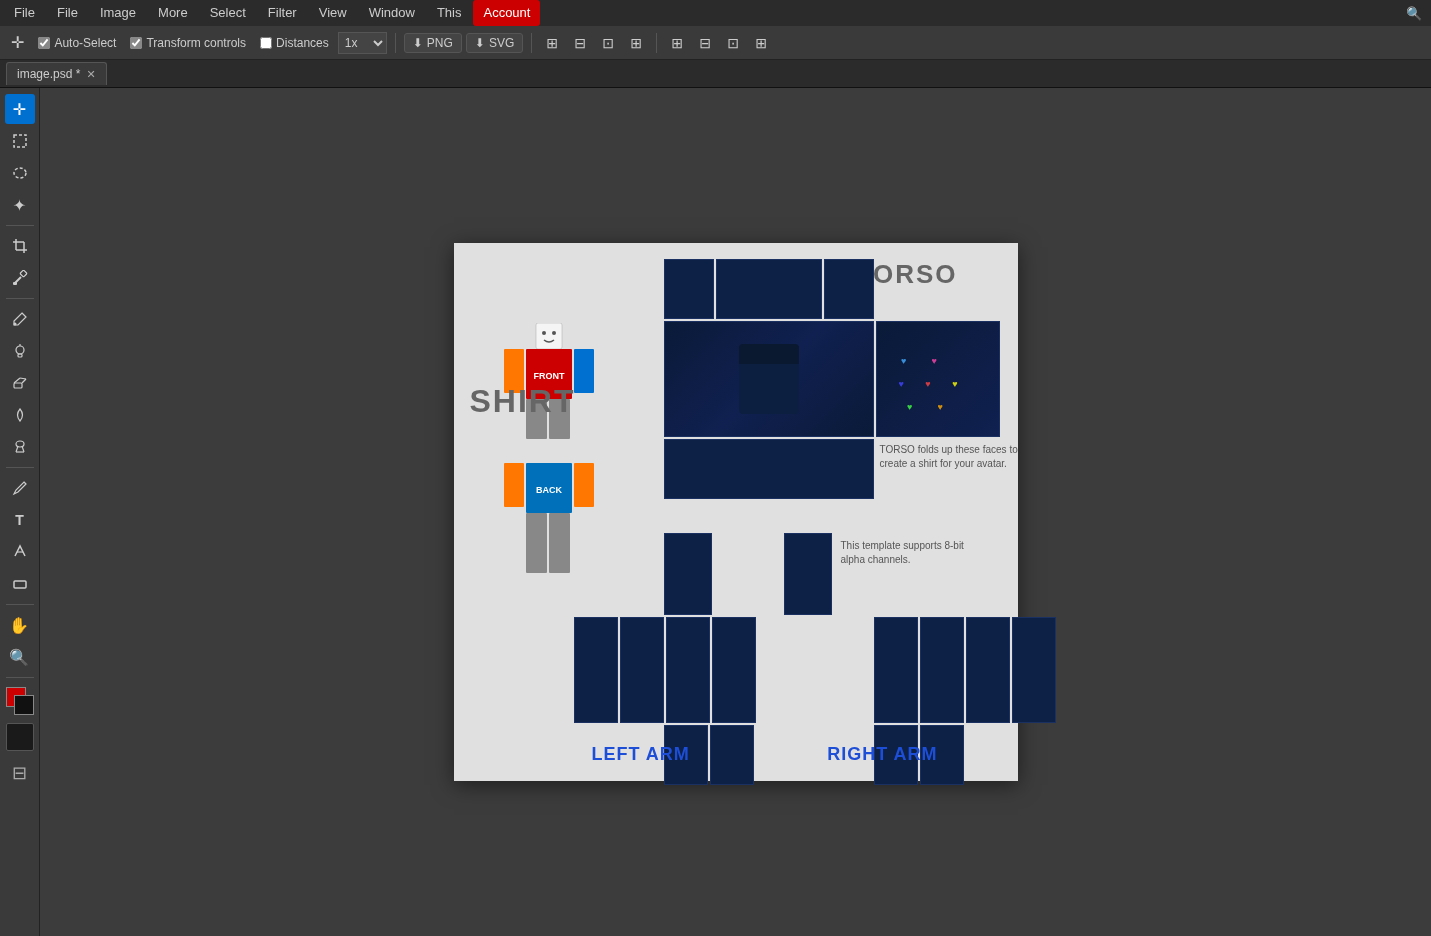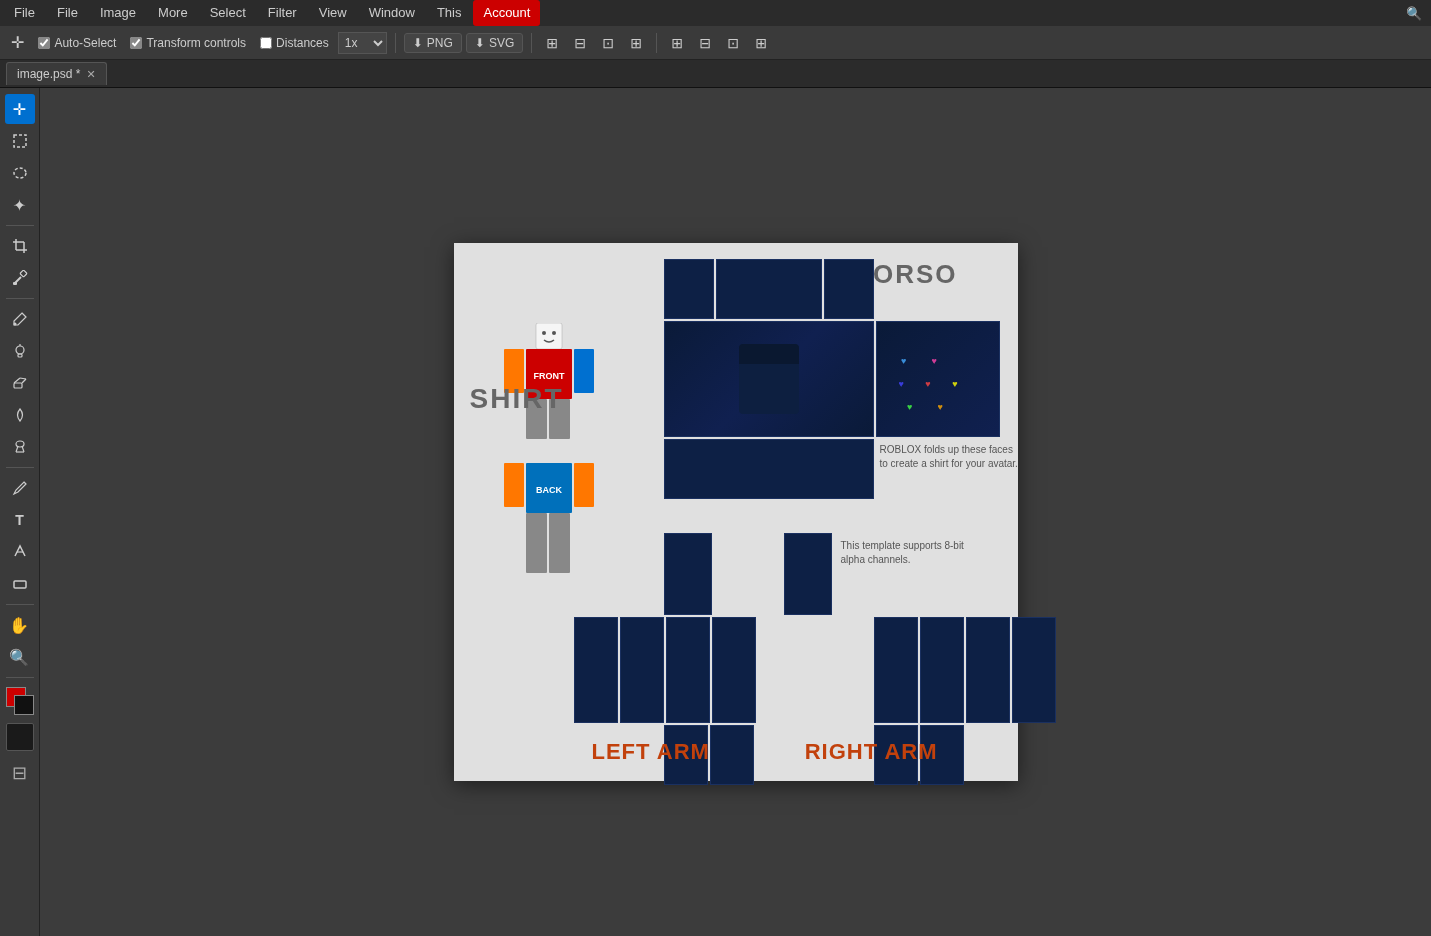--- a/index.html
+++ b/index.html
@@ -234,21 +234,21 @@
     .logo-subtext {
       font-size: 10px;
       color: #555;
       letter-spacing: 3px;
     }
 
     
     .shirt-label {
       position: absolute;
       top: 140px; left: 16px;
-      font-size: 28px;
+      font-size: 32px;
       font-weight: bold;
       color: #666;
       letter-spacing: 2px;
     }
 
     
     .torso-label {
       position: absolute;
       top: 16px; right: 60px;
       font-size: 26px;
@@ -260,23 +260,23 @@
     
     .info-text {
       position: absolute;
       font-size: 10px;
       color: #555;
       line-height: 1.4;
     }
 
     
     .arm-label {
-      font-size: 22px;
+      font-size: 18px;
       font-weight: bold;
-      color: #c2410c;
+      color: #1d4ed8;
       letter-spacing: 1px;
     }
 
     
     .panel {
       position: absolute;
       background: #0d2045;
       border: 1px solid #1a3060;
     }
   </style>
@@ -533,21 +533,21 @@
           <div style="position:absolute; top:30%; left:20%; font-size:9px; color:#4af; opacity:0.8;">♥</div>
           <div style="position:absolute; top:30%; left:45%; font-size:9px; color:#f4a; opacity:0.8;">♥</div>
           <div style="position:absolute; top:50%; left:18%; font-size:9px; color:#44f; opacity:0.8;">♥</div>
           <div style="position:absolute; top:50%; left:40%; font-size:9px; color:#f44; opacity:0.8;">♥</div>
           <div style="position:absolute; top:50%; left:62%; font-size:9px; color:#ff0; opacity:0.8;">♥</div>
           <div style="position:absolute; top:70%; left:25%; font-size:9px; color:#4f4; opacity:0.8;">♥</div>
           <div style="position:absolute; top:70%; left:50%; font-size:9px; color:#fa0; opacity:0.8;">♥</div>
         </div>
       </div>
 
-      <div class="info-text" style="top:200px; left:426px; width:140px;">ROBLOX folds up these faces to
+      <div class="info-text" style="top:200px; left:426px; width:140px;">TORSO folds up these faces to
 create a shirt for your avatar.</div>
 
       <div class="panel" style="top:196px; left:210px; width:210px; height:60px;"></div>
 
       <div class="panel" style="top:290px; left:210px; width:48px; height:82px;"></div>
       <div class="panel" style="top:290px; left:330px; width:48px; height:82px;"></div>
 
       <div class="info-text" style="top:296px; left:387px; width:140px;">This template supports 8-bit
 alpha channels.</div>
 

